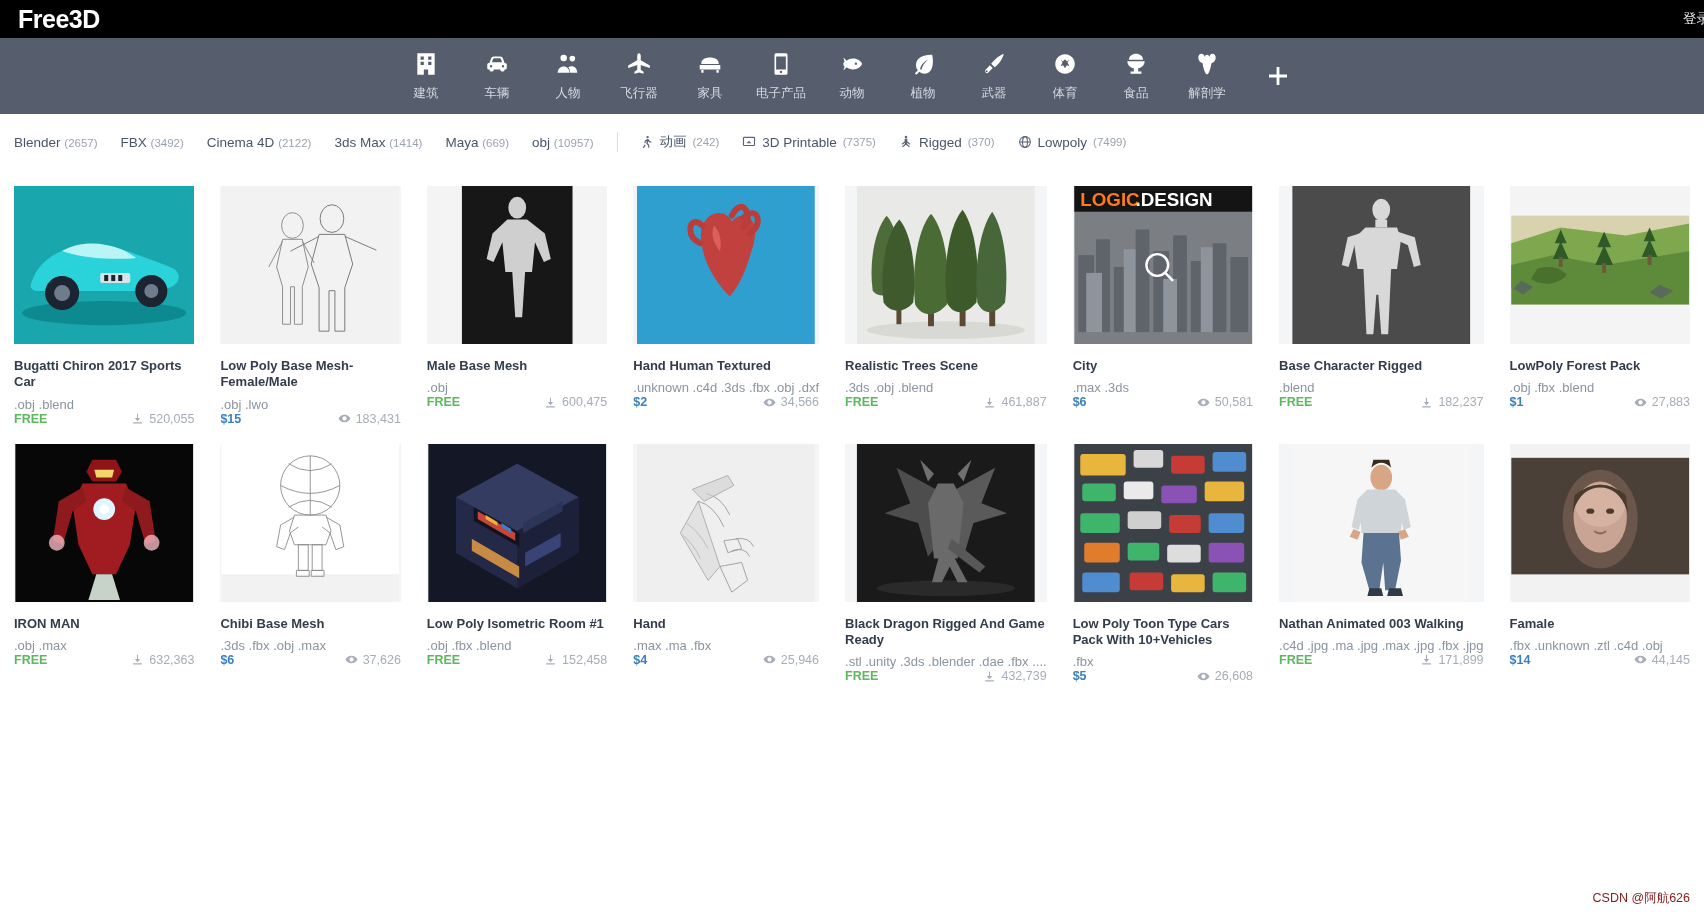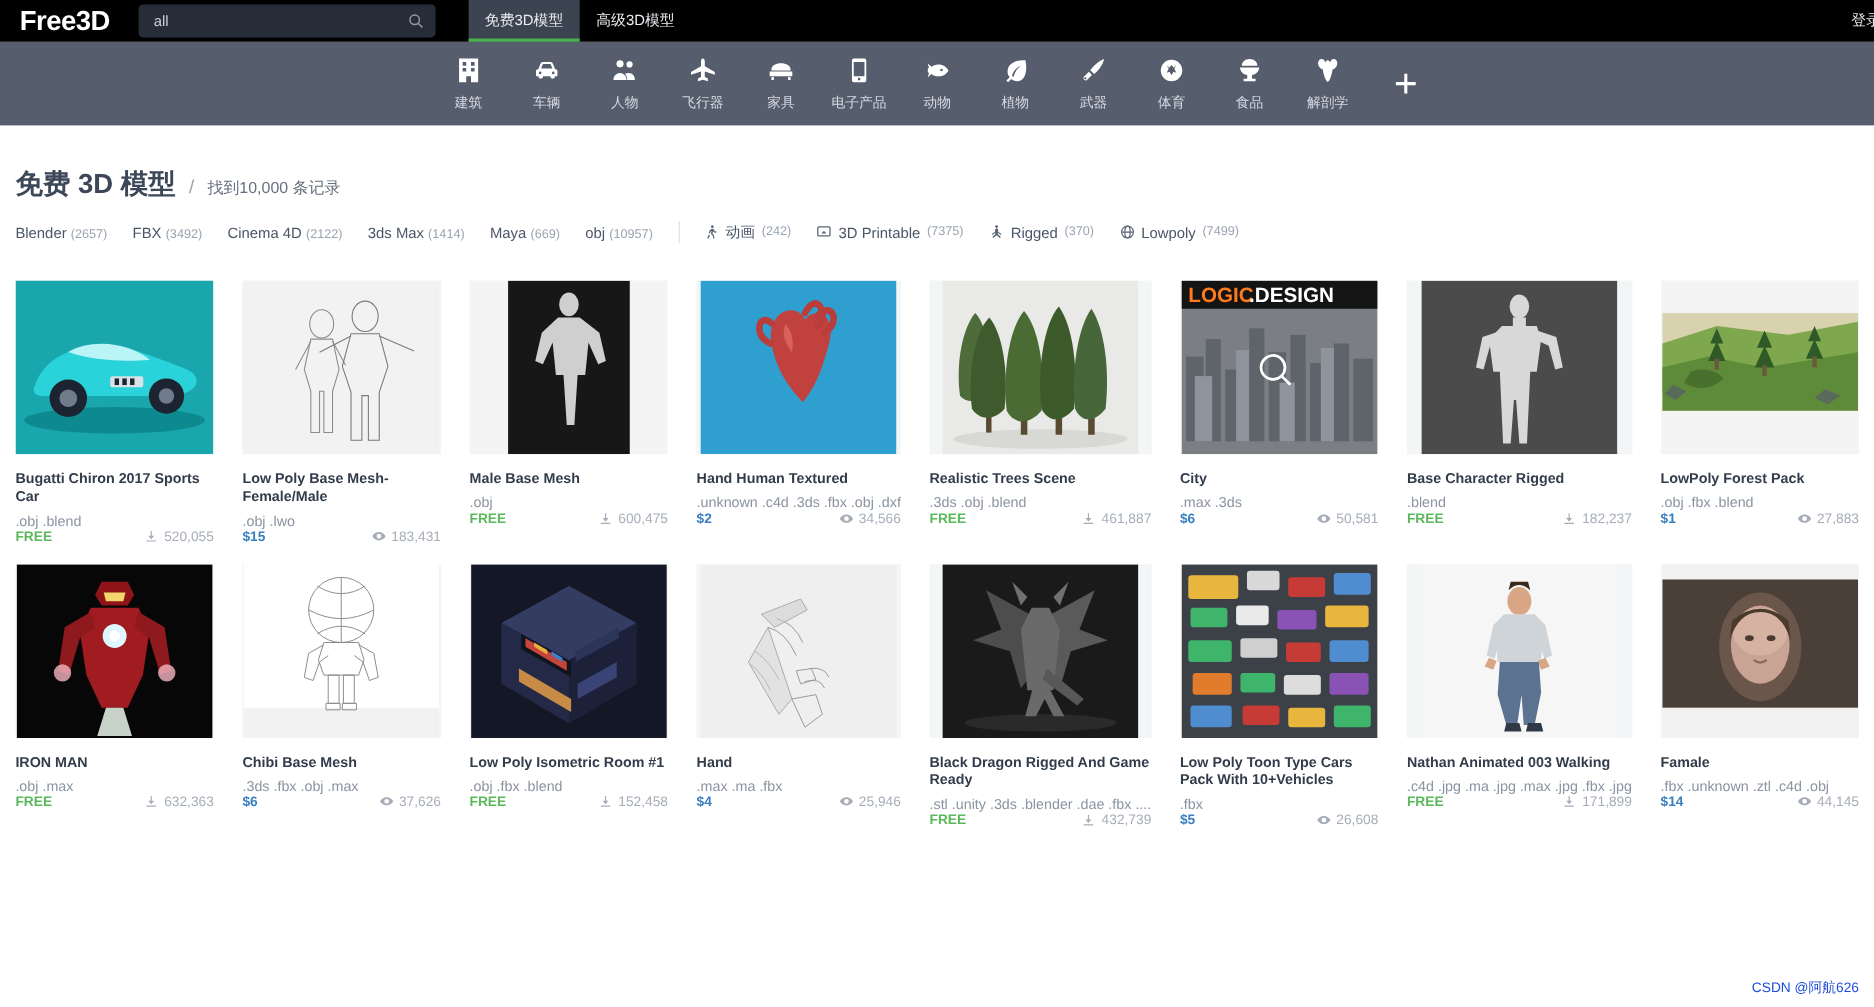--- a/index.html
+++ b/index.html
@@ -170,42 +170,31 @@
   .stat {
     display: flex; align-items: center; gap: 5px;
     color: #a6adb8; font-size: 12.5px;
   }
   .stat svg { width: 13px; height: 13px; }
 
   .watermark {
     position: absolute;
     right: 14px;
     bottom: 8px;
-    color: #1d4ed8;
+    color: #7f1d1d;
     font-size: 12.5px;
   }
 </style>
 </head>
 <body>
 
 <div class="topbar">
   <div class="logo">Free3D</div>
 
-  <div class="searchbox">
-    <input value="all" style="">
-    <svg class="search-icon" viewBox="0 0 24 24" fill="none" stroke="#b9c0ca" stroke-width="2">
-      <circle cx="10.5" cy="10.5" r="6.5"></circle>
-        <line x1="15.5" y1="15.5" x2="21" y2="21"></line>
-    </svg>
-  </div>
-
-  <div class="main-tabs">
-    <div class="main-tab active">免费3D模型</div>
-    <div class="main-tab">高级3D模型</div>
-  </div>
+
 
   <div class="login-link">登录</div>
 </div>
 
 <div class="catbar">
 
   <div class="cat">
     <svg class="ci" viewBox="0 0 24 24" fill="#ffffff">
       <path d="M4 2h16v20h-6v-5h-4v5H4V2zm3 3v3h3V5H7zm7 0v3h3V5h-3zM7 10v3h3v-3H7zm7 0v3h3v-3h-3z"></path>
     </svg>
@@ -294,25 +283,20 @@
 
   <div class="cat-plus">
     <svg style="width:24px;height:24px" viewBox="0 0 24 24" fill="#ffffff">
       <path d="M10.6 3h2.8v7.6H21v2.8h-7.6V21h-2.8v-7.6H3v-2.8h7.6V3z"></path>
     </svg>
   </div>
 </div>
 
 <div class="page">
 
-  <div class="titlerow">
-    <span class="ptitle">免费 3D 模型</span>
-    <span class="pslash">/</span>
-    <span class="pcount">找到10,000 条记录</span>
-  </div>
 
   <div class="filters">
     <span class="f">
       <span>Blender</span>
       <span class="fn">(2657)</span>
     </span>
     <span class="f">
       <span>FBX</span>
       <span class="fn">(3492)</span>
     </span>

